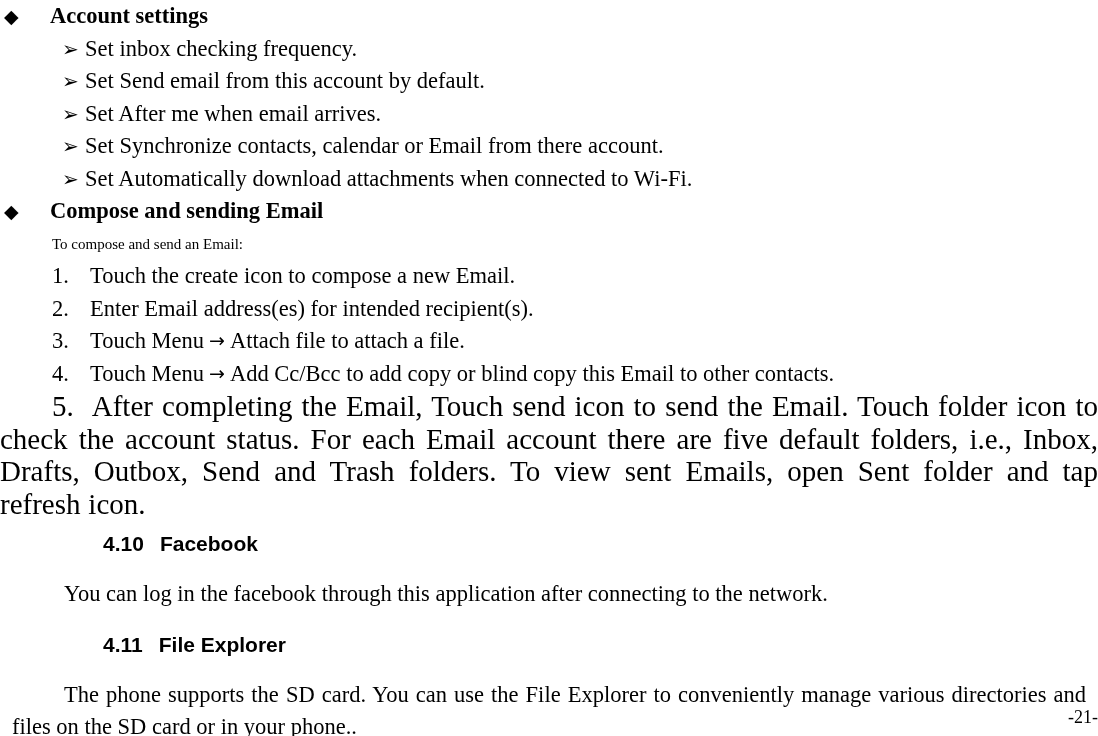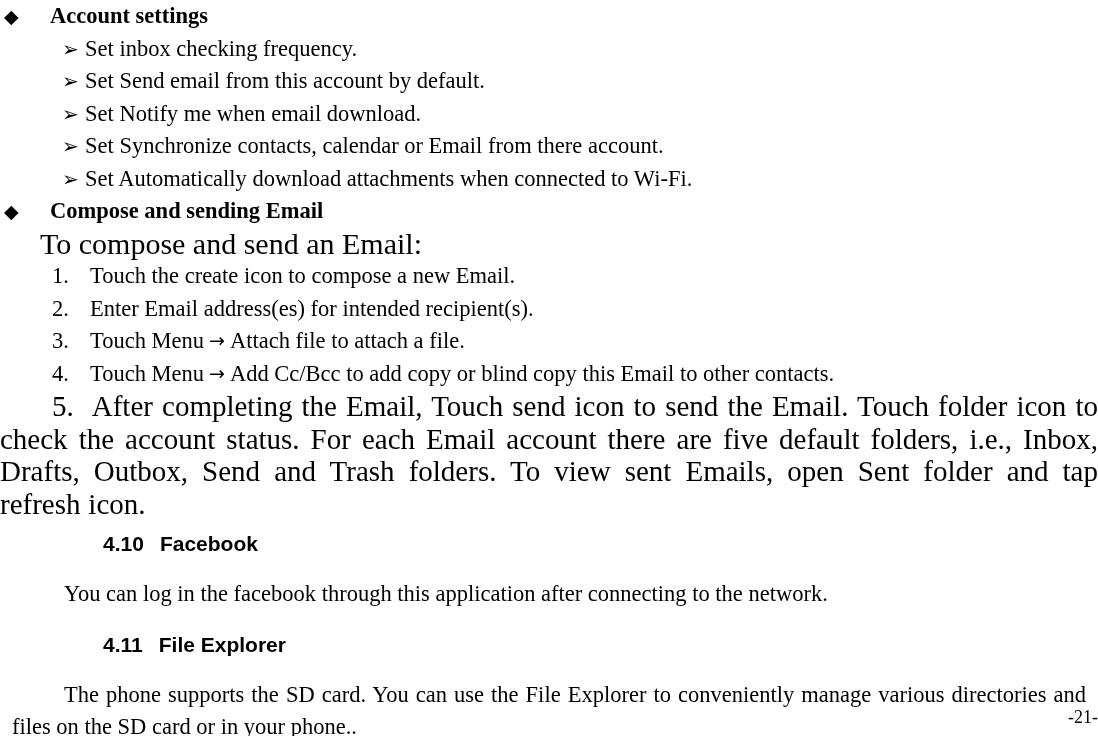--- a/index.html
+++ b/index.html
@@ -55,23 +55,23 @@
     position: absolute;
     left: 62px;
     top: 0;
     font-size: 20px;
     line-height: 32.5px;
     font-family: "DejaVu Sans", sans-serif;
   }
 
   
   .plain-line {
-    font-size: 30px;
-    line-height: 32.5px;
-    padding-left: 40px;
+    font-size: 15px;
+    line-height: 32.5px;
+    padding-left: 52px;
     white-space: nowrap;
   }
 
   
   .num-item {
     position: relative;
     font-size: 22.5px;
     line-height: 32.5px;
     padding-left: 90px;
     white-space: nowrap;
@@ -158,21 +158,21 @@
     <span>Set inbox checking frequency.</span>
   </div>
 
   <div class="sub-item">
     <span class="arrowhead">➢</span>
     <span>Set Send email from this account by default.</span>
   </div>
 
   <div class="sub-item">
     <span class="arrowhead">➢</span>
-    <span>Set Notify me when email download.</span>
+    <span>Set After me when email arrives.</span>
   </div>
 
   <div class="sub-item">
     <span class="arrowhead">➢</span>
     <span>Set Synchronize contacts, calendar or Email from there account.</span>
   </div>
 
   <div class="sub-item">
     <span class="arrowhead">➢</span>
     <span>Set Automatically download attachments when connected to Wi-Fi.</span>

